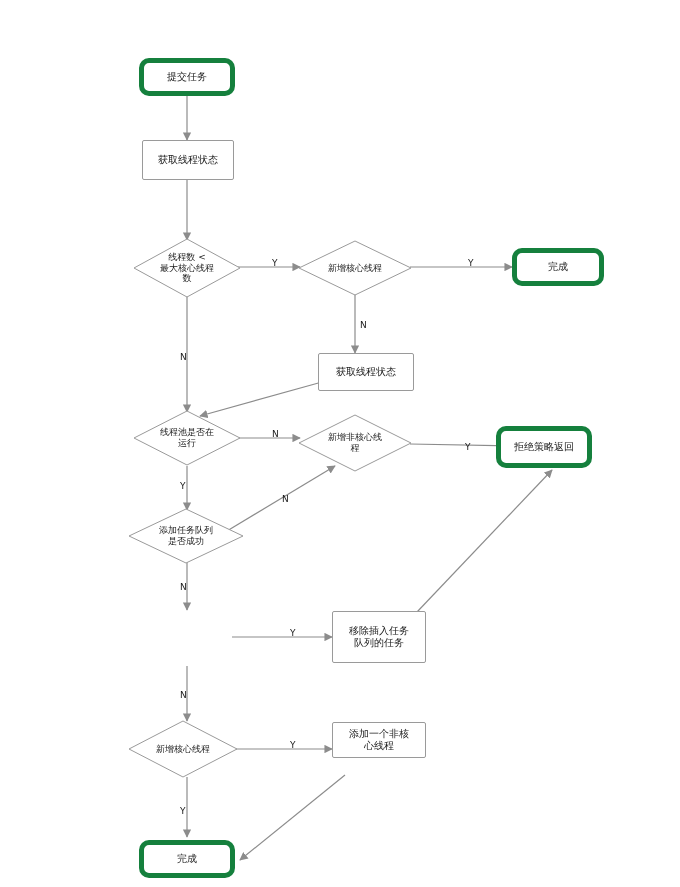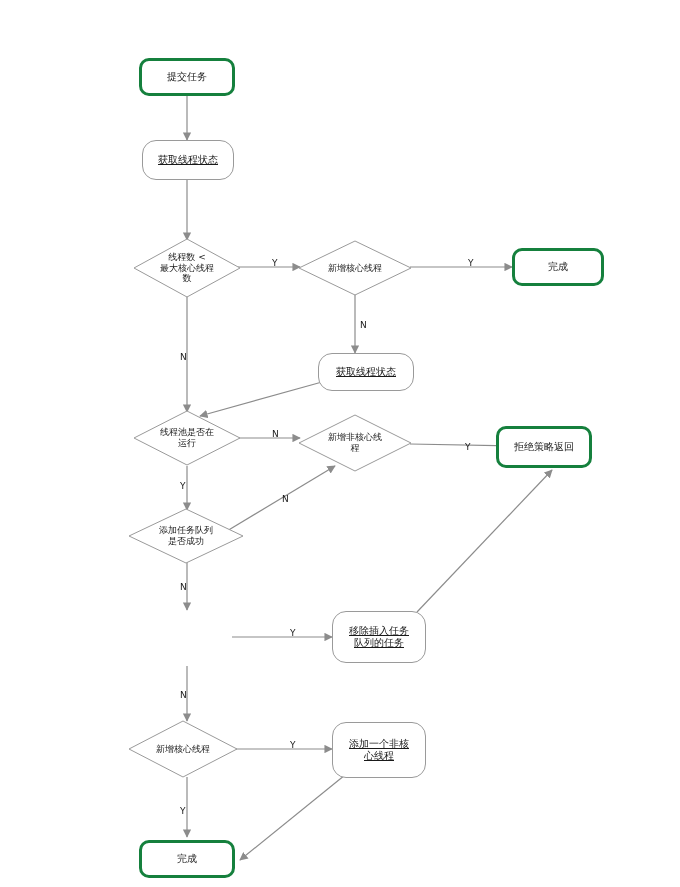--- a/index.html
+++ b/index.html
@@ -29,27 +29,26 @@
     display: flex;
     align-items: center;
     justify-content: center;
     text-align: center;
     color: #1a1a1a;
     font-size: 10px;
     line-height: 1.25;
     background: #ffffff;
   }
   .node.rounded {
-    border: 3px solid #15803d;
+    border: 5px solid #15803d;
     border-radius: 10px;
   }
   .node.rect {
     border: 1px solid #9a9a9a;
-    border-radius: 14px;
-    text-decoration: underline;
+    border-radius: 2px;
   }
   .node .label {
     padding: 0 4px;
     white-space: pre-line;
   }
   .diamond-wrap {
     position: absolute;
     box-sizing: border-box;
   }
   .diamond-wrap svg.shape {
@@ -198,21 +197,21 @@
 队列的任务</span>
   </div>
 
   <div class="diamond-wrap" style="left:128px; top:720px; width:110px; height:58px;">
     <svg class="shape" viewBox="0 0 110 58" preserveAspectRatio="none" xmlns="http://www.w3.org/2000/svg">
       <polygon points="55,1 109,29 55,57 1,29" fill="#ffffff" stroke="#9a9a9a" stroke-width="1"></polygon>
     </svg>
     <div class="label">新增核心线程</div>
   </div>
 
-  <div class="node rect" style="left:332px; top:722px; width:94px; height:56px;">
+  <div class="node rect" style="left:332px; top:722px; width:94px; height:36px;">
     <span class="label">添加一个非核
 心线程</span>
   </div>
 
   <div class="node rounded" style="left:139px; top:840px; width:96px; height:38px;">
     <span class="label">完成</span>
   </div>
 
   <span class="edge-label" style="left:272px; top:258px;">Y</span>
   <span class="edge-label" style="left:468px; top:258px;">Y</span>

